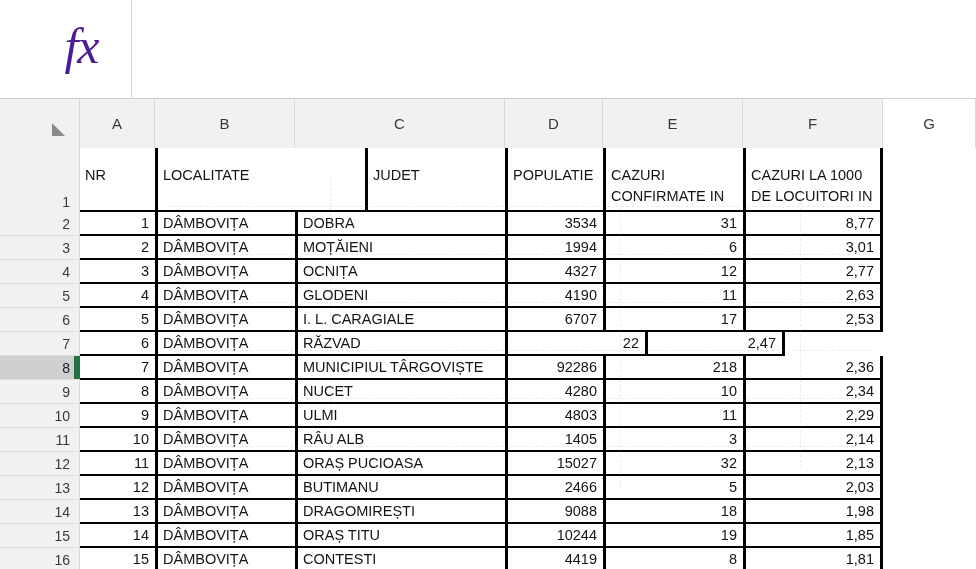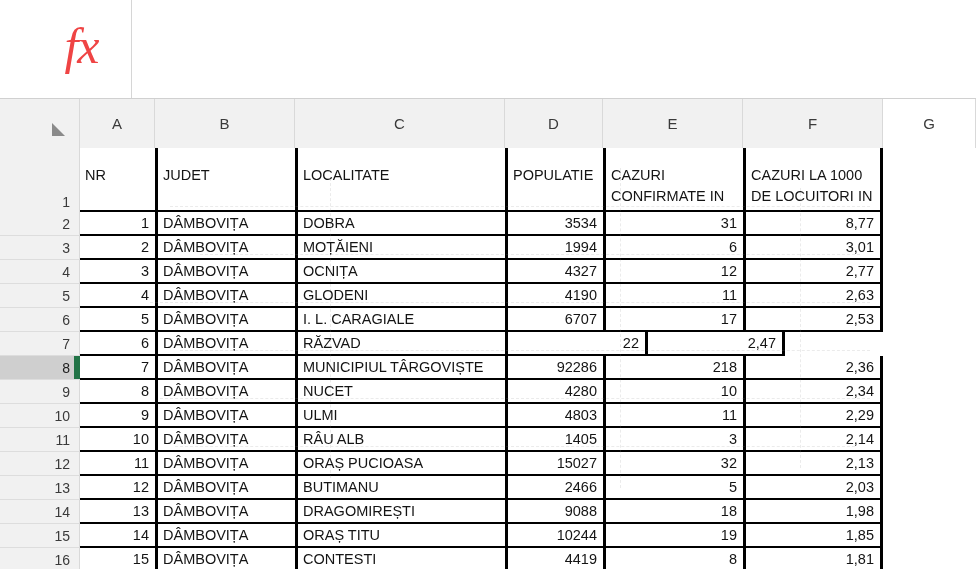--- a/index.html
+++ b/index.html
@@ -45,21 +45,21 @@
     align-items: center;
     justify-content: center;
     border-right: 1px solid #d6d6d6;
     box-sizing: border-box;
   }
   .fx-glyph {
     font-family: "Liberation Serif", serif;
     font-style: italic;
     font-size: 50px;
     line-height: 1;
-    color: #ef4444;
+    color: #4c1d95;
     letter-spacing: -1px;
     padding-bottom: 6px;
   }
   .formula-input {
     flex: 1;
     height: 98px;
     background: #ffffff;
     border: 0;
     outline: none;
     font-family: "Liberation Sans", sans-serif;
@@ -238,22 +238,22 @@
     <div class="colh cE">E</div>
     <div class="colh cF">F</div>
     <div class="colh cG">G</div>
   </div>
 
   <div class="grid-body">
 
     <div class="grid-row row-header1">
       <div class="rowh">1</div>
       <div class="cell txt cA tb-b">NR</div>
+      <div class="cell txt cC tb-l tb-b">LOCALITATE</div>
       <div class="cell txt cB tb-l tb-b">JUDET</div>
-      <div class="cell txt cC tb-l tb-b">LOCALITATE</div>
       <div class="cell txt cD tb-l tb-b">POPULATIE</div>
       <div class="cell txt cE tb-l tb-b">CAZURI CONFIRMATE IN ULTIMELE 14 ZILE</div>
       <div class="cell txt cF tb-l tb-r tb-b">CAZURI LA 1000 DE LOCUITORI IN ULTIMELE 14 ZILE</div>
       <div class="cell txt cG"></div>
     </div>
 
     <div id="data-rows">
         <div class="grid-row row-data">
           <div class="rowh">2</div>
           <div class="cell num cA tb-b">1</div>

